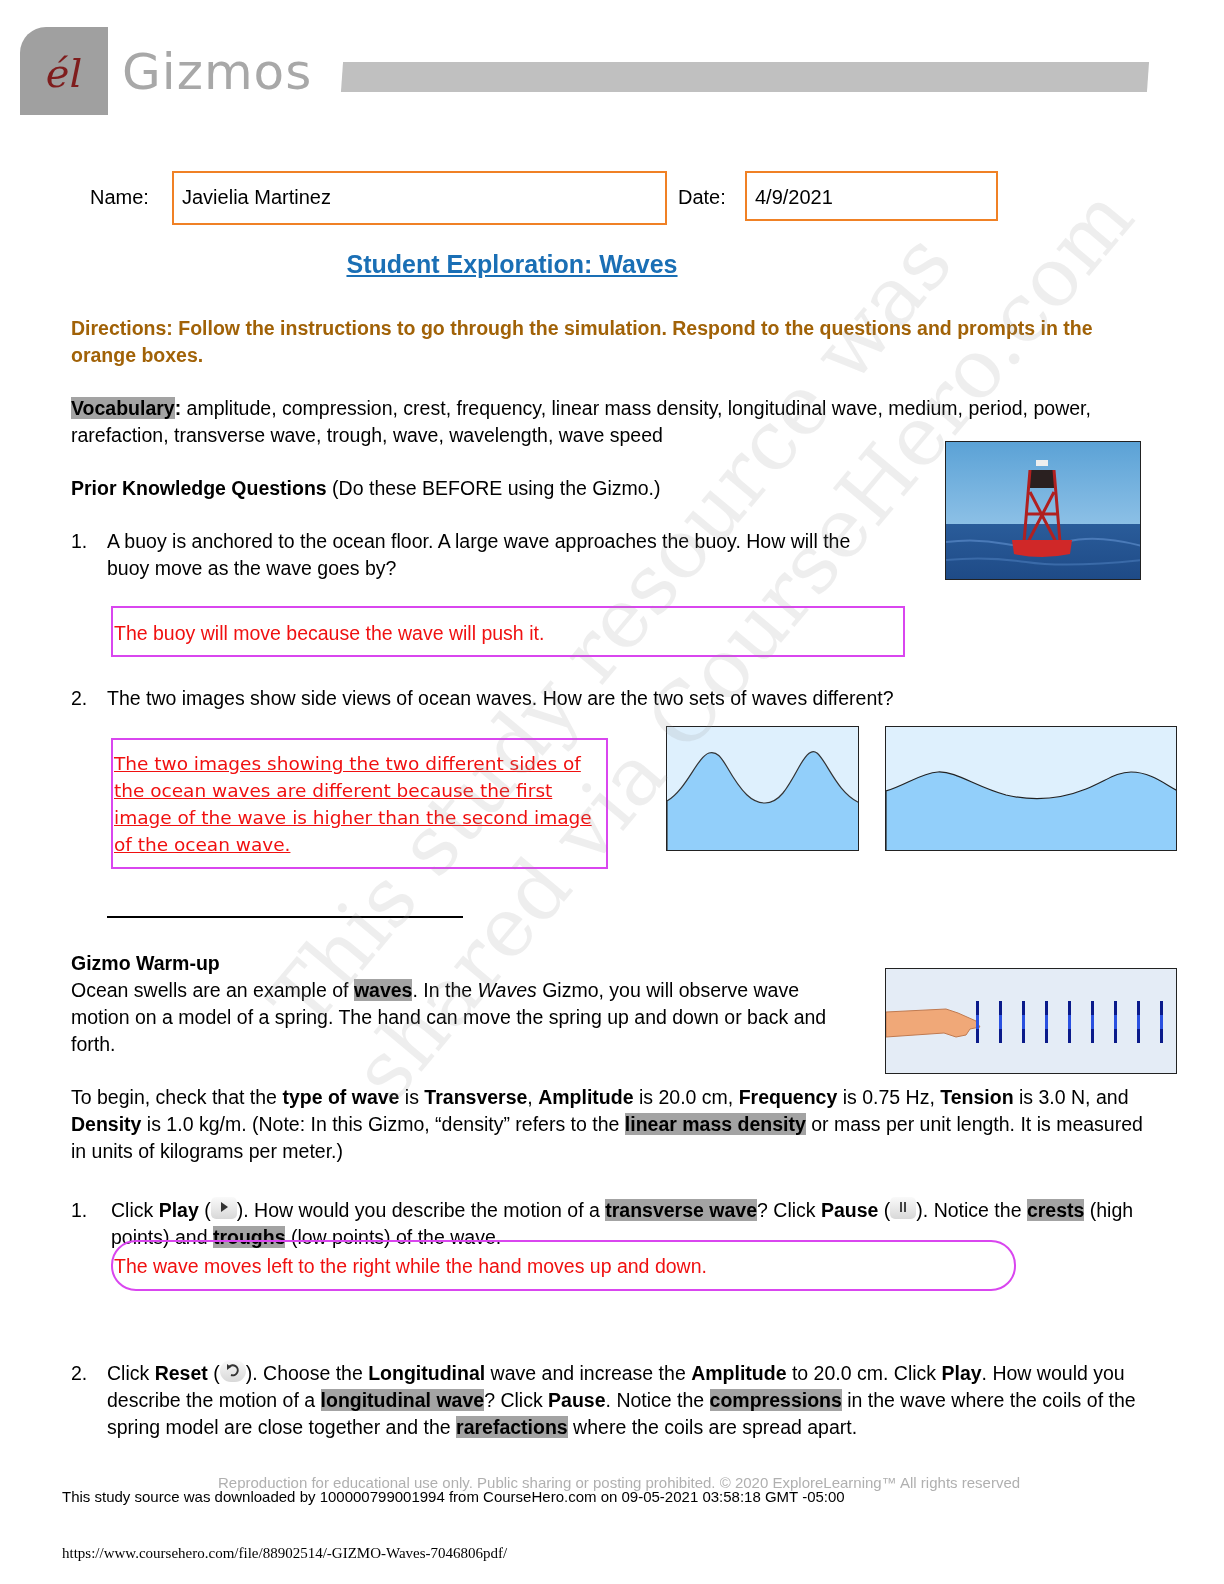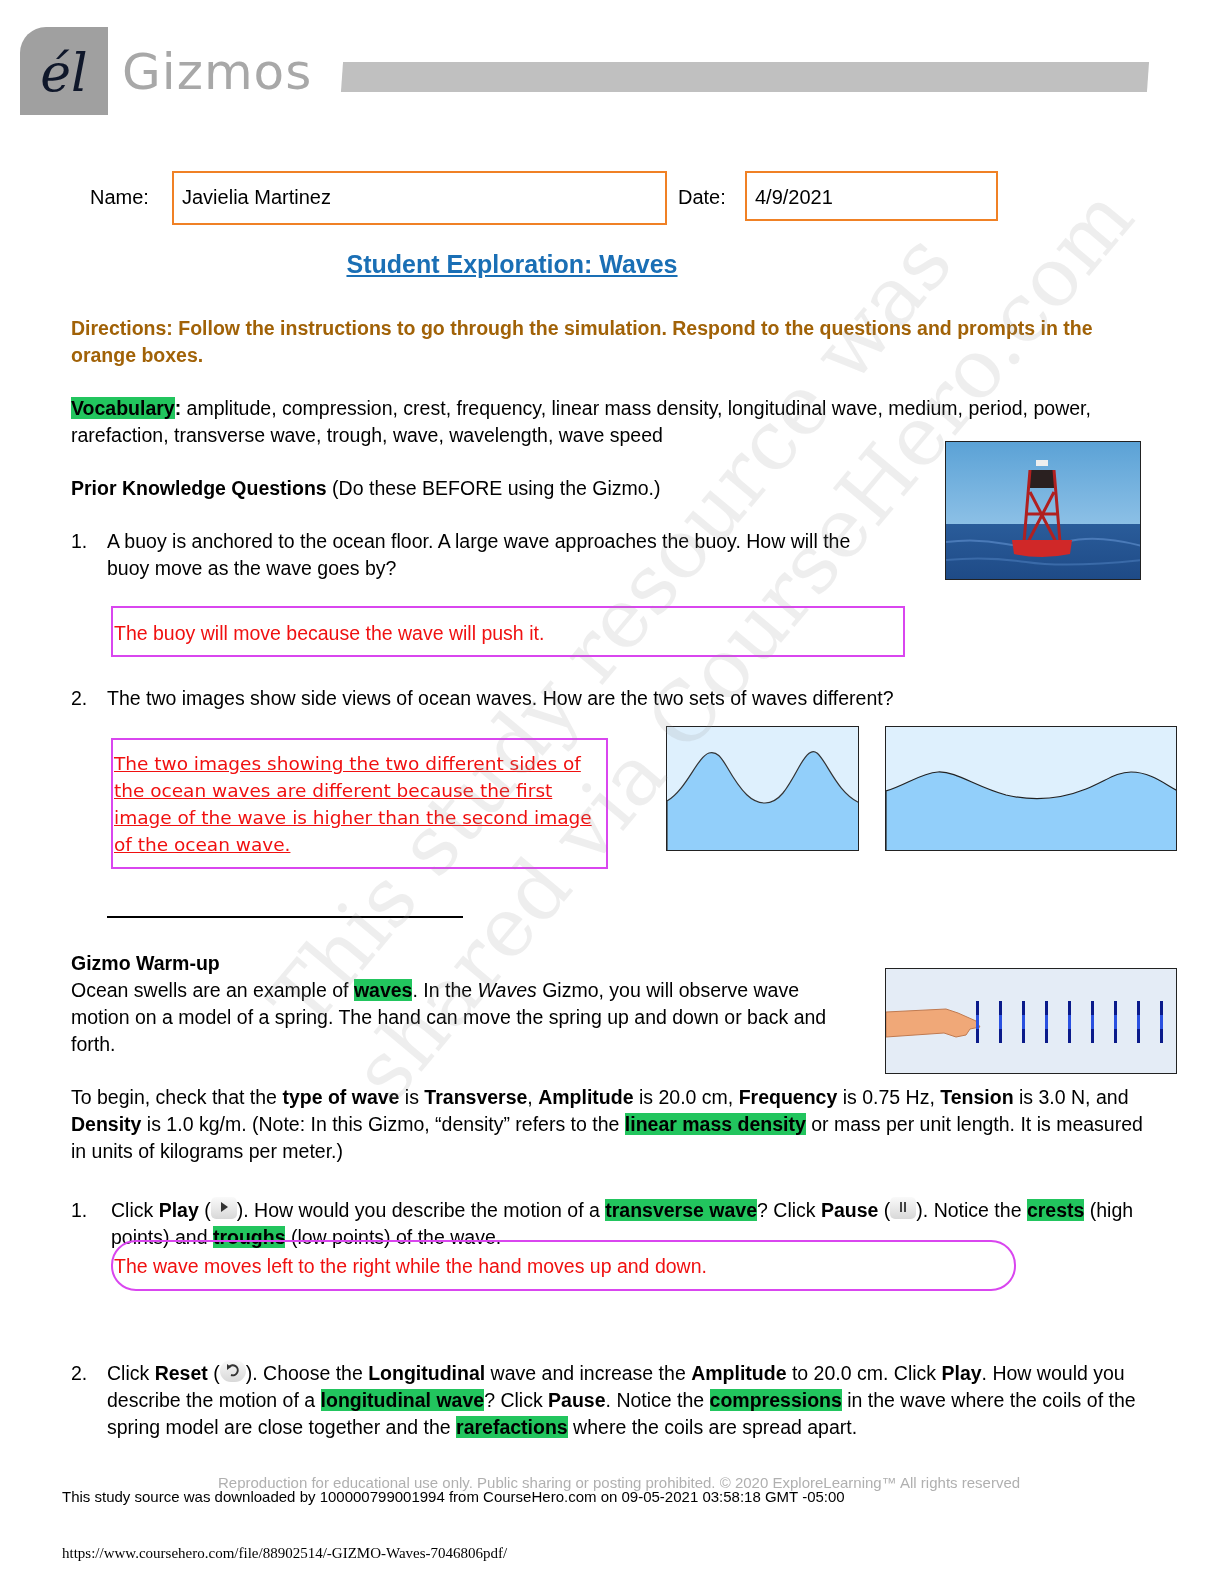--- a/index.html
+++ b/index.html
@@ -2,34 +2,34 @@
 <html><head>
 <meta charset="utf-8">
 <style>
   * { box-sizing: border-box; margin: 0; padding: 0; }
   html, body { width: 1224px; height: 1584px; background: #ffffff; overflow: hidden; }
   body { position: relative; font-family: "Liberation Sans", sans-serif; color: #000; font-size: 20px; }
   .abs { position: absolute; }
 
   
   .logo-box { left: 20px; top: 27px; width: 88px; height: 88px; background: #a0a0a0; border-top-left-radius: 26px; }
-  .logo-glyph { left: 14px; top: 18px; width: 60px; height: 56px; color: #0f172a; font-family: "DejaVu Serif", serif; font-style: italic; font-size: 52px; line-height: 56px; text-align: center; }
+  .logo-glyph { left: 14px; top: 18px; width: 60px; height: 56px; color: #7f1d1d; font-family: "DejaVu Serif", serif; font-style: italic; font-size: 40px; line-height: 56px; text-align: center; }
   .brand { left: 122px; top: 40px; font-family: "DejaVu Sans", sans-serif; font-size: 50px; color: #a8a8a8; letter-spacing: 1px; line-height: 64px; }
   .header-bar { left: 342px; top: 62px; width: 806px; height: 30px; background: #c0c0c0; transform: skewX(-4deg); }
 
   
   .label { font-size: 20px; line-height: 24px; }
   .field { border: 2px solid #f08125; font-size: 20px; padding-left: 8px; line-height: 48px; }
 
   .title { left: 0; width: 1024px; top: 250px; text-align: center; font-size: 25px; font-weight: bold; color: #1a6fb5; text-decoration: underline; }
 
   .directions { left: 71px; top: 315px; width: 1060px; color: #a16207; font-weight: bold; font-size: 19.5px; line-height: 27px; }
 
   .para { font-size: 19.5px; line-height: 27px; }
-  .hl { background: #22c55e; font-weight: bold; }
+  .hl { background: #a3a3a3; font-weight: bold; }
   b { font-weight: bold; }
 
   .answer-box { border: 2px solid #d946ef; color: #f01010; font-size: 19.5px; line-height: 27px; padding-left: 1px; }
 
   .wave-img { border: 1px solid #222; background: #def0fd; overflow: hidden; }
   .hand-img { border: 1px solid #222; background: #e4ecf6; overflow: hidden; }
   .buoy-img { border: 1px solid #222; overflow: hidden; }
 
   .icon-btn { display: inline-block; width: 26px; height: 22px; background: linear-gradient(#fafafa, #d8d8d8); border-radius: 5px; vertical-align: -2px; position: relative; }
 

